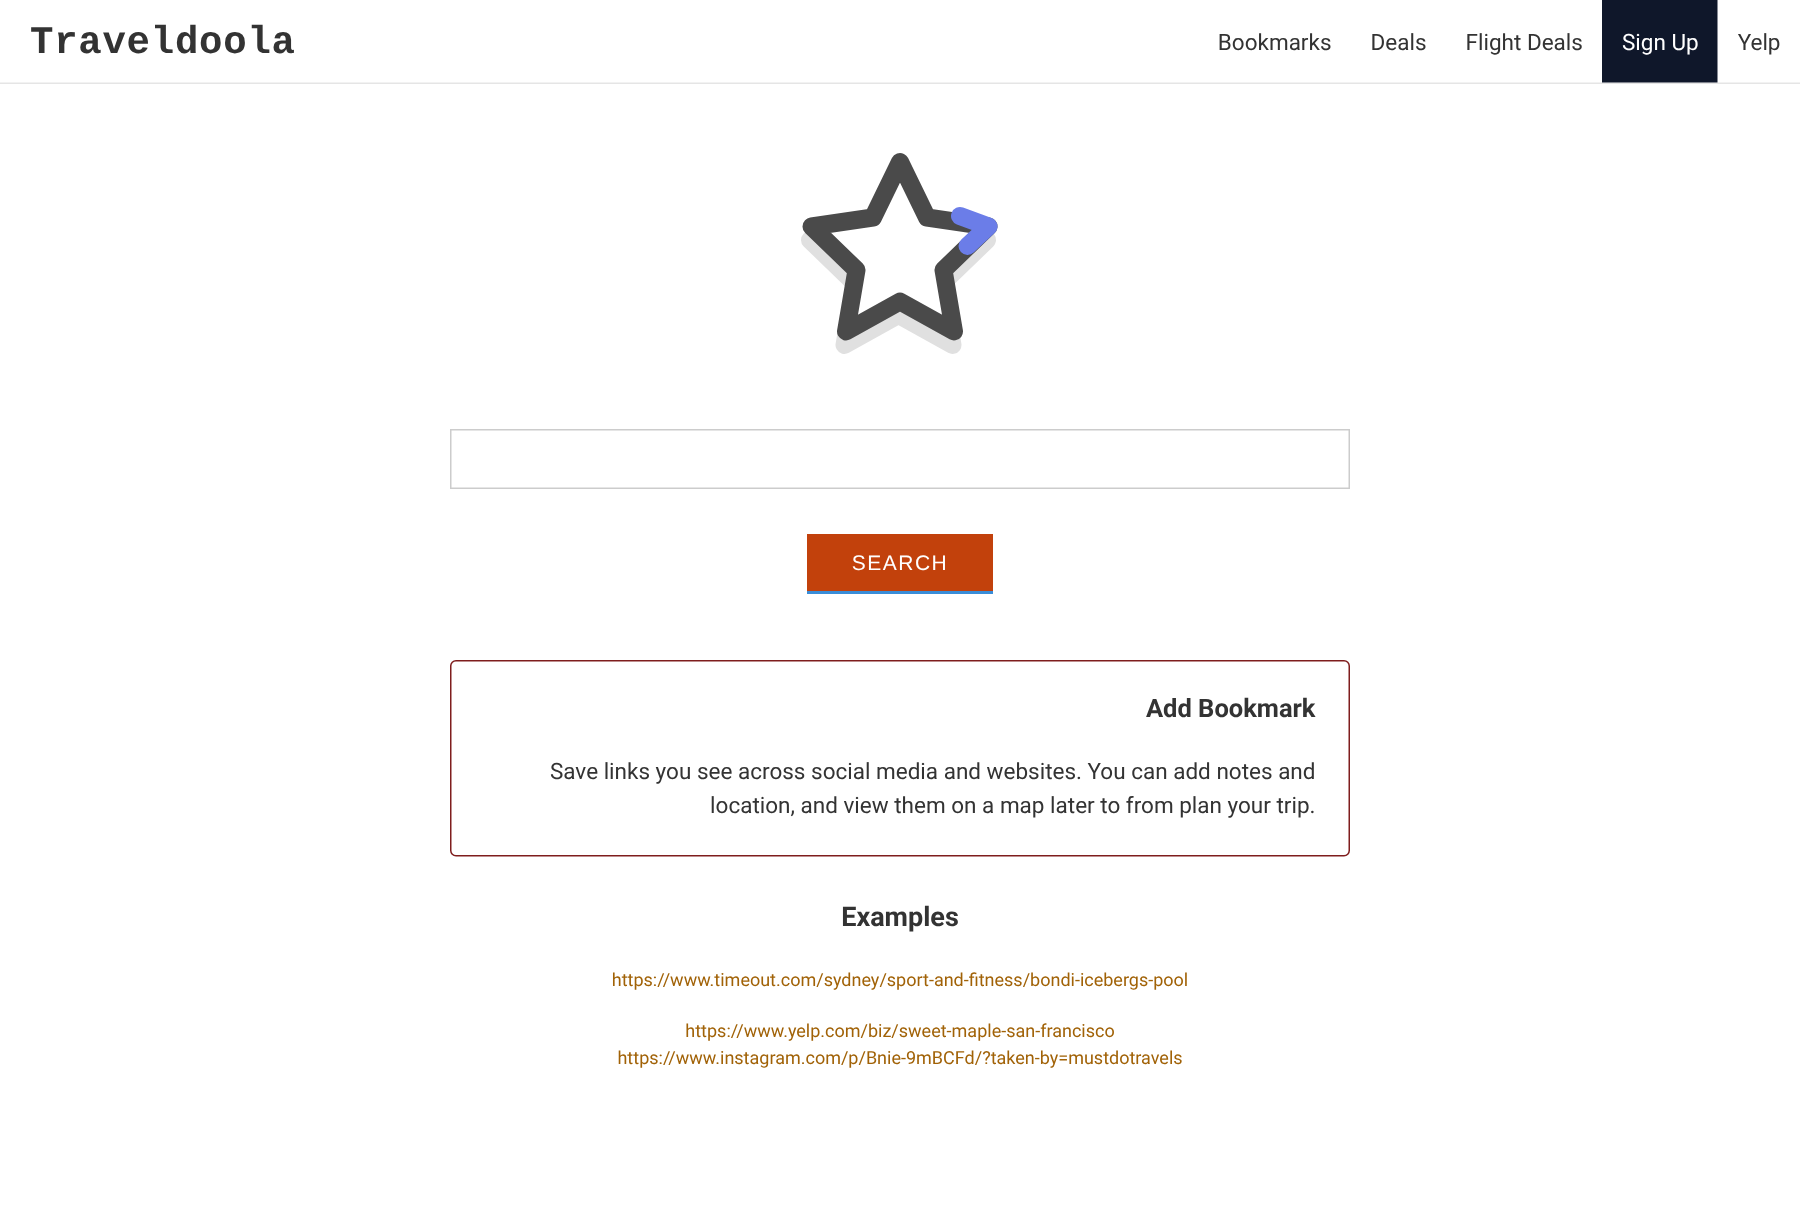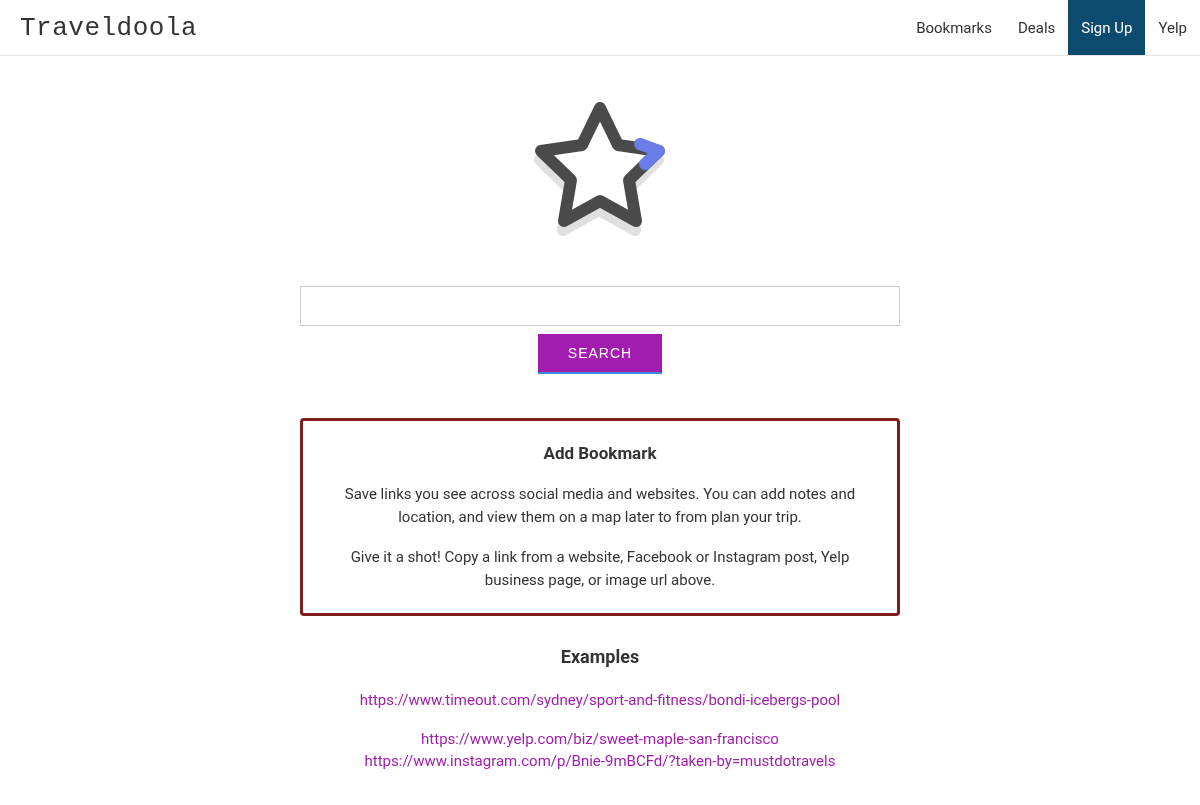--- a/index.html
+++ b/index.html
@@ -16,40 +16,40 @@
       display: flex;
       justify-content: space-between;
       align-items: center;
       border-bottom: 1px solid #e5e5e5;
       height: 56px;
       padding-left: 20px;
     }
     .logo {
       font-family: "Courier New", monospace;
       font-size: 26px;
-      font-weight: 400;
+      font-weight: 700;
       letter-spacing: 0.5px;
       color: #333;
     }
     .nav {
       display: flex;
       align-items: stretch;
       height: 100%;
     }
     .nav-item {
       display: flex;
       align-items: center;
       padding: 14px 13px;
       font-size: 15px;
       color: #333;
       cursor: pointer;
       text-decoration: none;
     }
     .nav-item.highlighted {
-      background: #0c4a6e;
+      background: #0f172a;
       color: #fff;
     }
     .main {
       width: 600px;
       margin: 0 auto;
       padding-top: 40px;
       text-align: center;
     }
     .star-icon {
       width: 160px;
@@ -58,36 +58,36 @@
     }
     .search-input {
       width: 100%;
       height: 40px;
       border: 1px solid #ccc;
       font-size: 16px;
       padding: 0 10px;
       outline: none;
     }
     .search-button {
-      background: #a21caf;
+      background: #c2410c;
       color: #fff;
       border: none;
       padding: 11px 30px;
       font-size: 14px;
       letter-spacing: 1px;
-      margin-top: 8px;
+      margin-top: 30px;
       cursor: pointer;
       border-bottom: 2px solid #3a8dd8;
       text-align: center;
     }
     .card {
-      border: 3px solid #7f1d1d;
+      border: 1px solid #7f1d1d;
       border-radius: 4px;
       padding: 22px;
-      text-align: center;
+      text-align: right;
       margin-top: 44px;
     }
     .card-title {
       font-size: 17px;
       font-weight: 700;
       margin-bottom: 20px;
     }
     .card-text {
       font-size: 15px;
       line-height: 1.5;
@@ -99,38 +99,39 @@
     }
     .examples-title {
       font-size: 18px;
       font-weight: 700;
       margin-top: 30px;
     }
     .examples-list {
       margin-top: 22px;
     }
     .example-link {
-      font-size: 15px;
-      color: #a21caf;
+      font-size: 12px;
+      color: #a16207;
       line-height: 1.5;
       display: block;
       cursor: pointer;
     }
     .example-link.spaced {
       margin-bottom: 16px;
     }
   </style>
 </head>
 <body>
 
 <header class="header">
   <div class="logo">Traveldoola</div>
   <nav class="nav">
     <a class="nav-item">Bookmarks</a>
     <a class="nav-item">Deals</a>
+    <a class="nav-item">Flight Deals</a>
     <a class="nav-item highlighted">Sign Up</a>
     <a class="nav-item">Yelp</a>
   </nav>
 </header>
 
 <main class="main">
   <div class="star-icon">
     <svg viewBox="0 0 160 160" xmlns="http://www.w3.org/2000/svg">
 
       <path d="M83 15 L101 52 L142 58 L112 87 L119 128 L83 108 L47 128 L54 87 L24 58 L65 52 Z" fill="none" stroke="#e0e0e0" stroke-width="12" stroke-linejoin="round" stroke-linecap="round" transform="translate(-4,6)"></path>
@@ -140,21 +141,20 @@
       <path d="M120 48 L139 55 L125 68" fill="none" stroke="#6b7de8" stroke-width="12" stroke-linejoin="round" stroke-linecap="round"></path>
     </svg>
   </div>
 
   <input type="text" class="search-input" value="" style="">
   <button class="search-button">SEARCH</button>
 
   <div class="card">
     <div class="card-title">Add Bookmark</div>
     <p class="card-text">Save links you see across social media and websites. You can add notes and location, and view them on a map later to from plan your trip.</p>
-    <p class="card-text">Give it a shot! Copy a link from a website, Facebook or Instagram post, Yelp business page, or image url above.</p>
   </div>
 
   <div class="examples-title">Examples</div>
   <div class="examples-list">
     <span class="example-link spaced">https://www.timeout.com/sydney/sport-and-fitness/bondi-icebergs-pool</span>
     <span class="example-link">https://www.yelp.com/biz/sweet-maple-san-francisco</span>
     <span class="example-link">https://www.instagram.com/p/Bnie-9mBCFd/?taken-by=mustdotravels</span>
   </div>
 </main>
 

